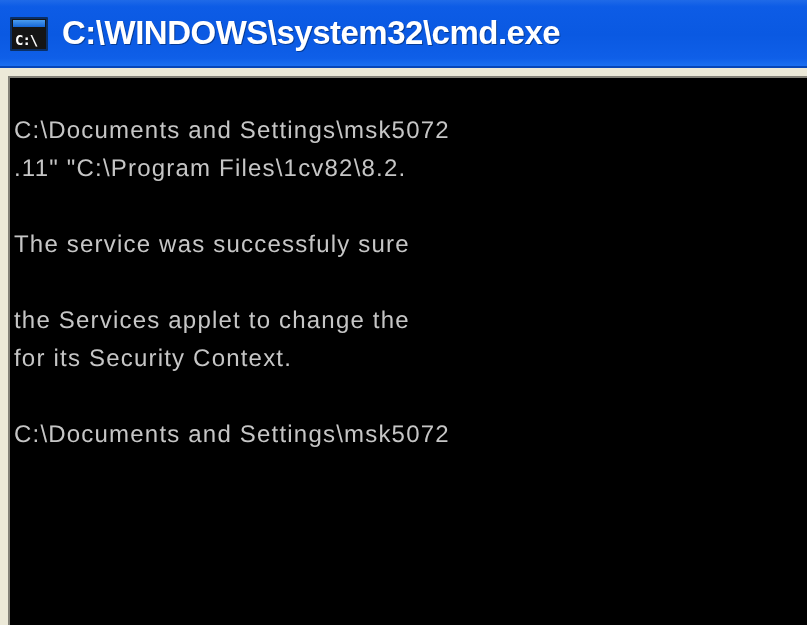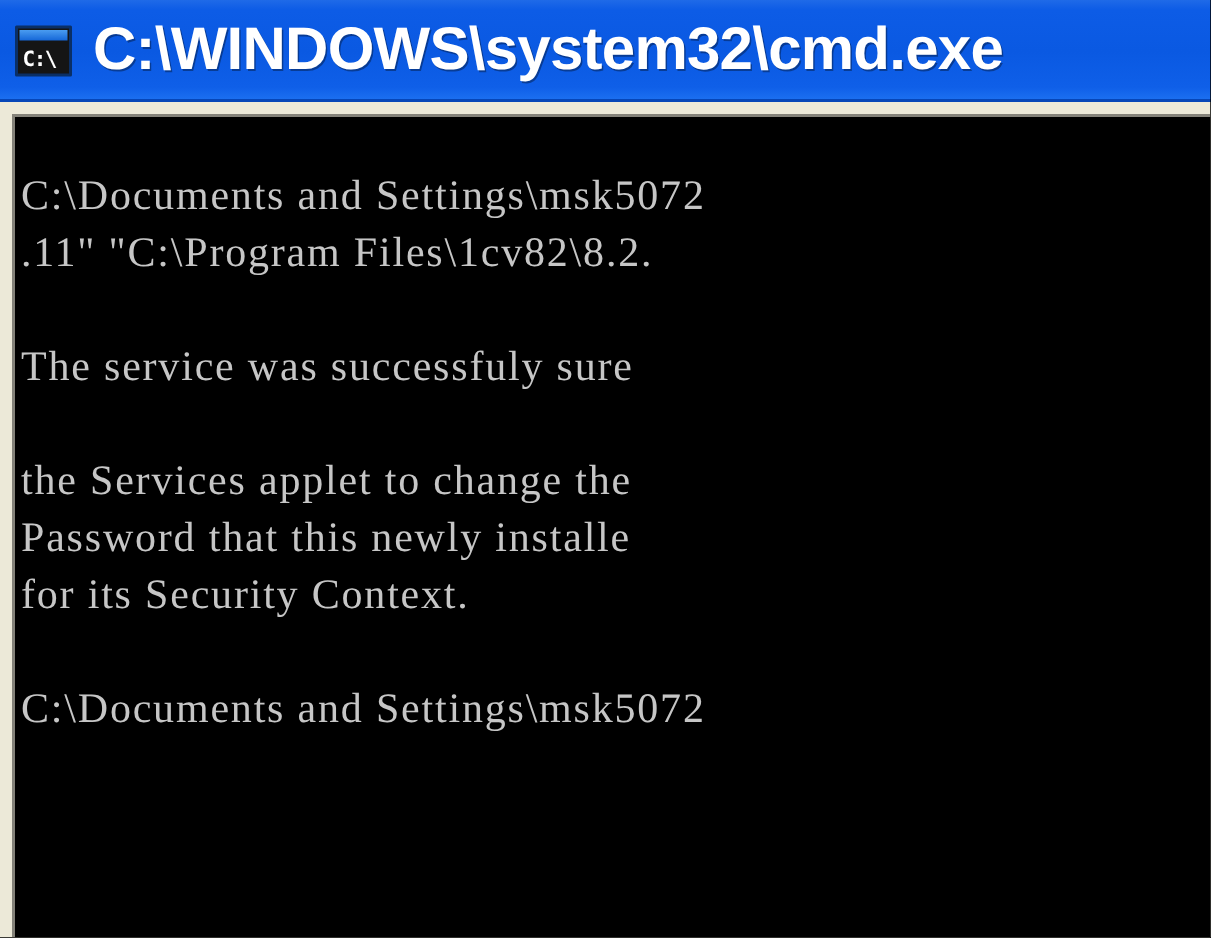--- a/index.html
+++ b/index.html
@@ -78,21 +78,21 @@
     font-size: 14px;
     font-weight: bold;
     line-height: 14px;
     letter-spacing: -1px;
     white-space: nowrap;
   }
 
   .title-text {
     color: #ffffff;
     font-family: "Liberation Sans", sans-serif;
-    font-size: 40px;
+    font-size: 33px;
     font-weight: bold;
     line-height: 34px;
     letter-spacing: -0.5px;
     white-space: nowrap;
     text-shadow: 1px 1px 0 rgba(0,0,0,0.35);
   }
 
   
   .frame {
     position: absolute;
@@ -125,22 +125,22 @@
     left: 2px;
     right: 0;
     bottom: 0;
     background: #000000;
     overflow: hidden;
     padding: 32px 0 0 2px;
     box-sizing: border-box;
   }
   .console-line {
     color: #c6c6c6;
-    font-family: Liberation Serif, serif;
-    font-size: 28px;
+    font-family: Liberation Sans, sans-serif;
+    font-size: 24px;
     line-height: 38px;
     height: 38px;
     white-space: pre;
     letter-spacing: 1.2px;
     overflow: hidden;
     text-rendering: geometricPrecision;
   }
   .console-line.blank {
     height: 38px;
   }
@@ -160,21 +160,20 @@
 
   <div class="frame">
     <div class="frame-inner">
       <div class="console" id="console-body">
       <div class="console-line">C:\Documents and Settings\msk5072</div>
           <div class="console-line">.11" "C:\Program Files\1cv82\8.2.</div>
           <div class="console-line blank"></div>
           <div class="console-line">The service was successfuly sure</div>
           <div class="console-line blank"></div>
           <div class="console-line">the Services applet to change the</div>
-          <div class="console-line">Password that this newly installe</div>
           <div class="console-line">for its Security Context.</div>
           <div class="console-line blank"></div>
           <div class="console-line">C:\Documents and Settings\msk5072</div>
           <div class="console-line blank"></div>
           <div class="console-line blank"></div>
         </div>
     </div>
   </div>
 
 </div>

